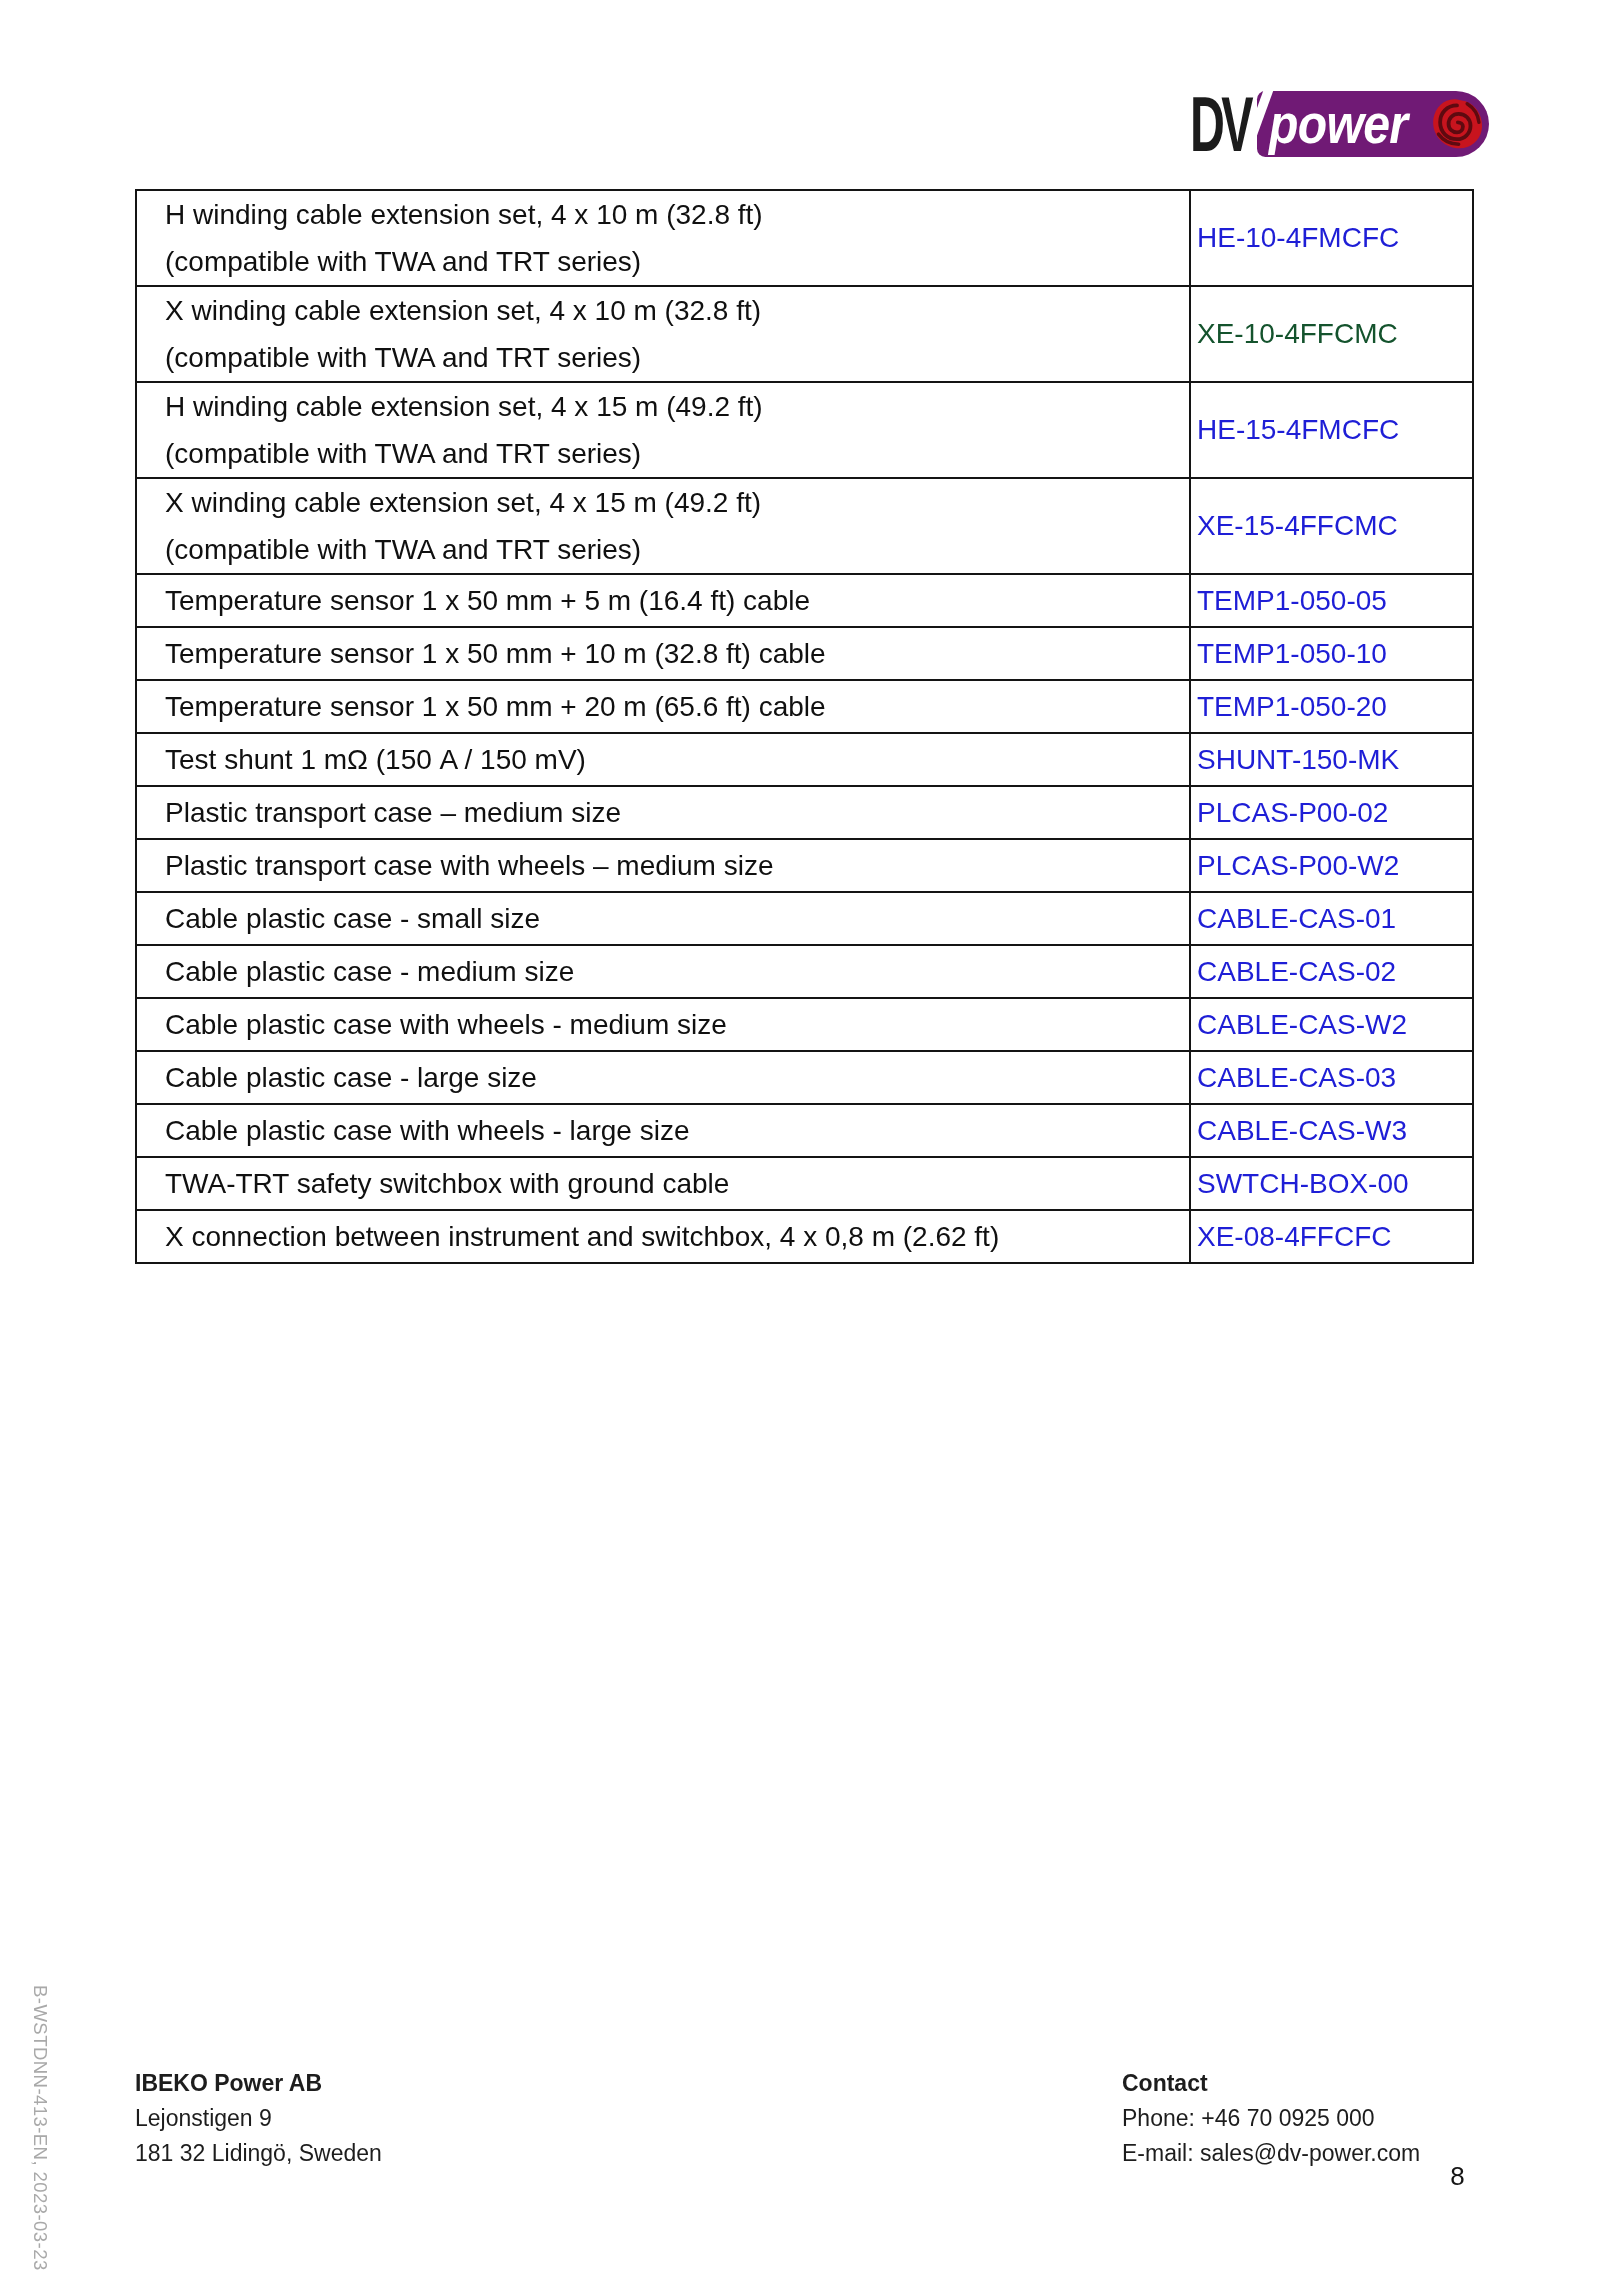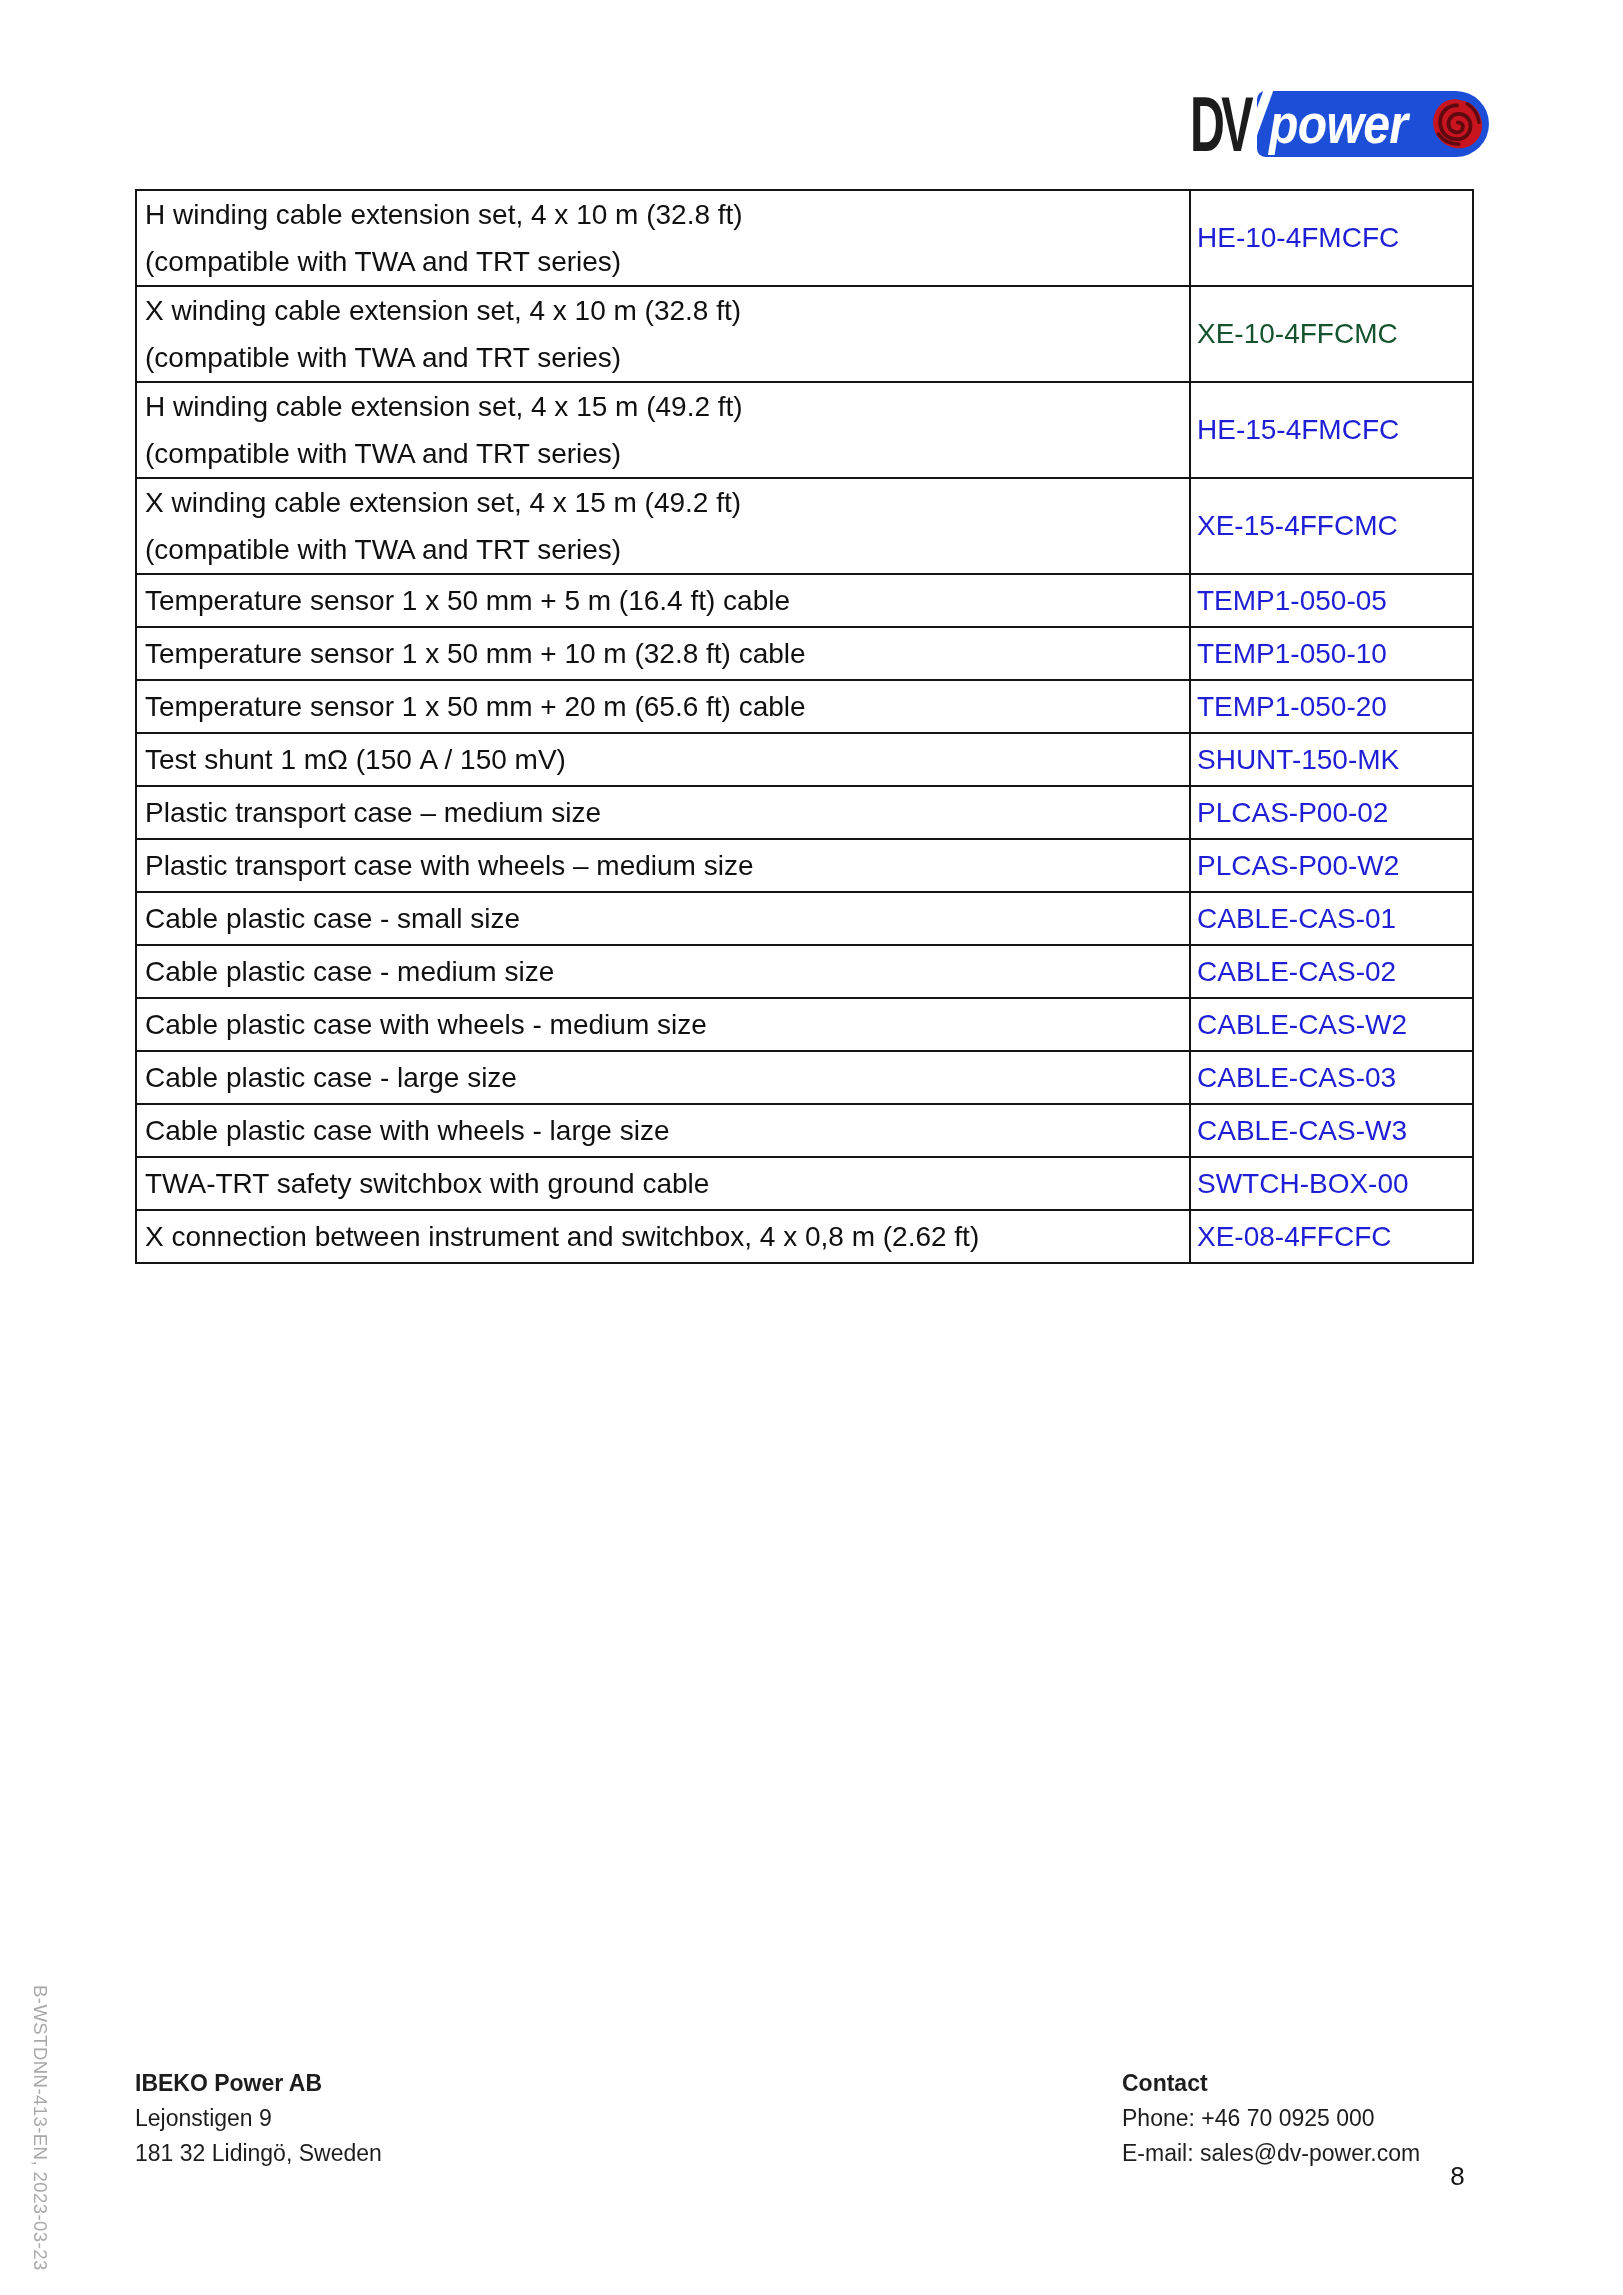--- a/index.html
+++ b/index.html
@@ -22,21 +22,21 @@
     font-size:78px;line-height:68px;
     letter-spacing:-6px;
     color:#1c1c1c;
     transform:scaleX(0.62);
     transform-origin:left center;
     margin-right:-29px;
   }
   .logo-pill{
     position:relative;
     height:66px;
-    background:#1d4ed8;
+    background:#701a75;
     border-radius:8.5px 34px 34px 8.5px;
     display:flex;align-items:center;
     padding:0 5px 0 12px;
   }
   .logo-pill::before{
     content:"";
     position:absolute;left:-6.8px;top:-2.5px;bottom:-2.5px;width:10px;
     background:#ffffff;
     transform:skewX(-20deg);
   }
@@ -63,21 +63,21 @@
   .acc-table col.c-part{width:283px;}
   .acc-table td{
     border:2.5px solid #141414;
     vertical-align:middle;
     padding:0;
   }
   .acc-table tr{height:53px;}
   .acc-table tr.tall{height:95px;}
   td.desc-cell{
     font-size:28px;color:#101010;
-    padding-left:8px;padding-right:6.8px;
+    padding-left:28px;padding-right:6.8px;
   }
   tr.tall td.desc-cell{line-height:47px;}
   td.part-cell{
     font-size:28px;
     padding-left:6px;
   }
   .part-link{color:#1e1ed6;text-decoration:none;cursor:pointer;}
 
   
   .footer-company{

